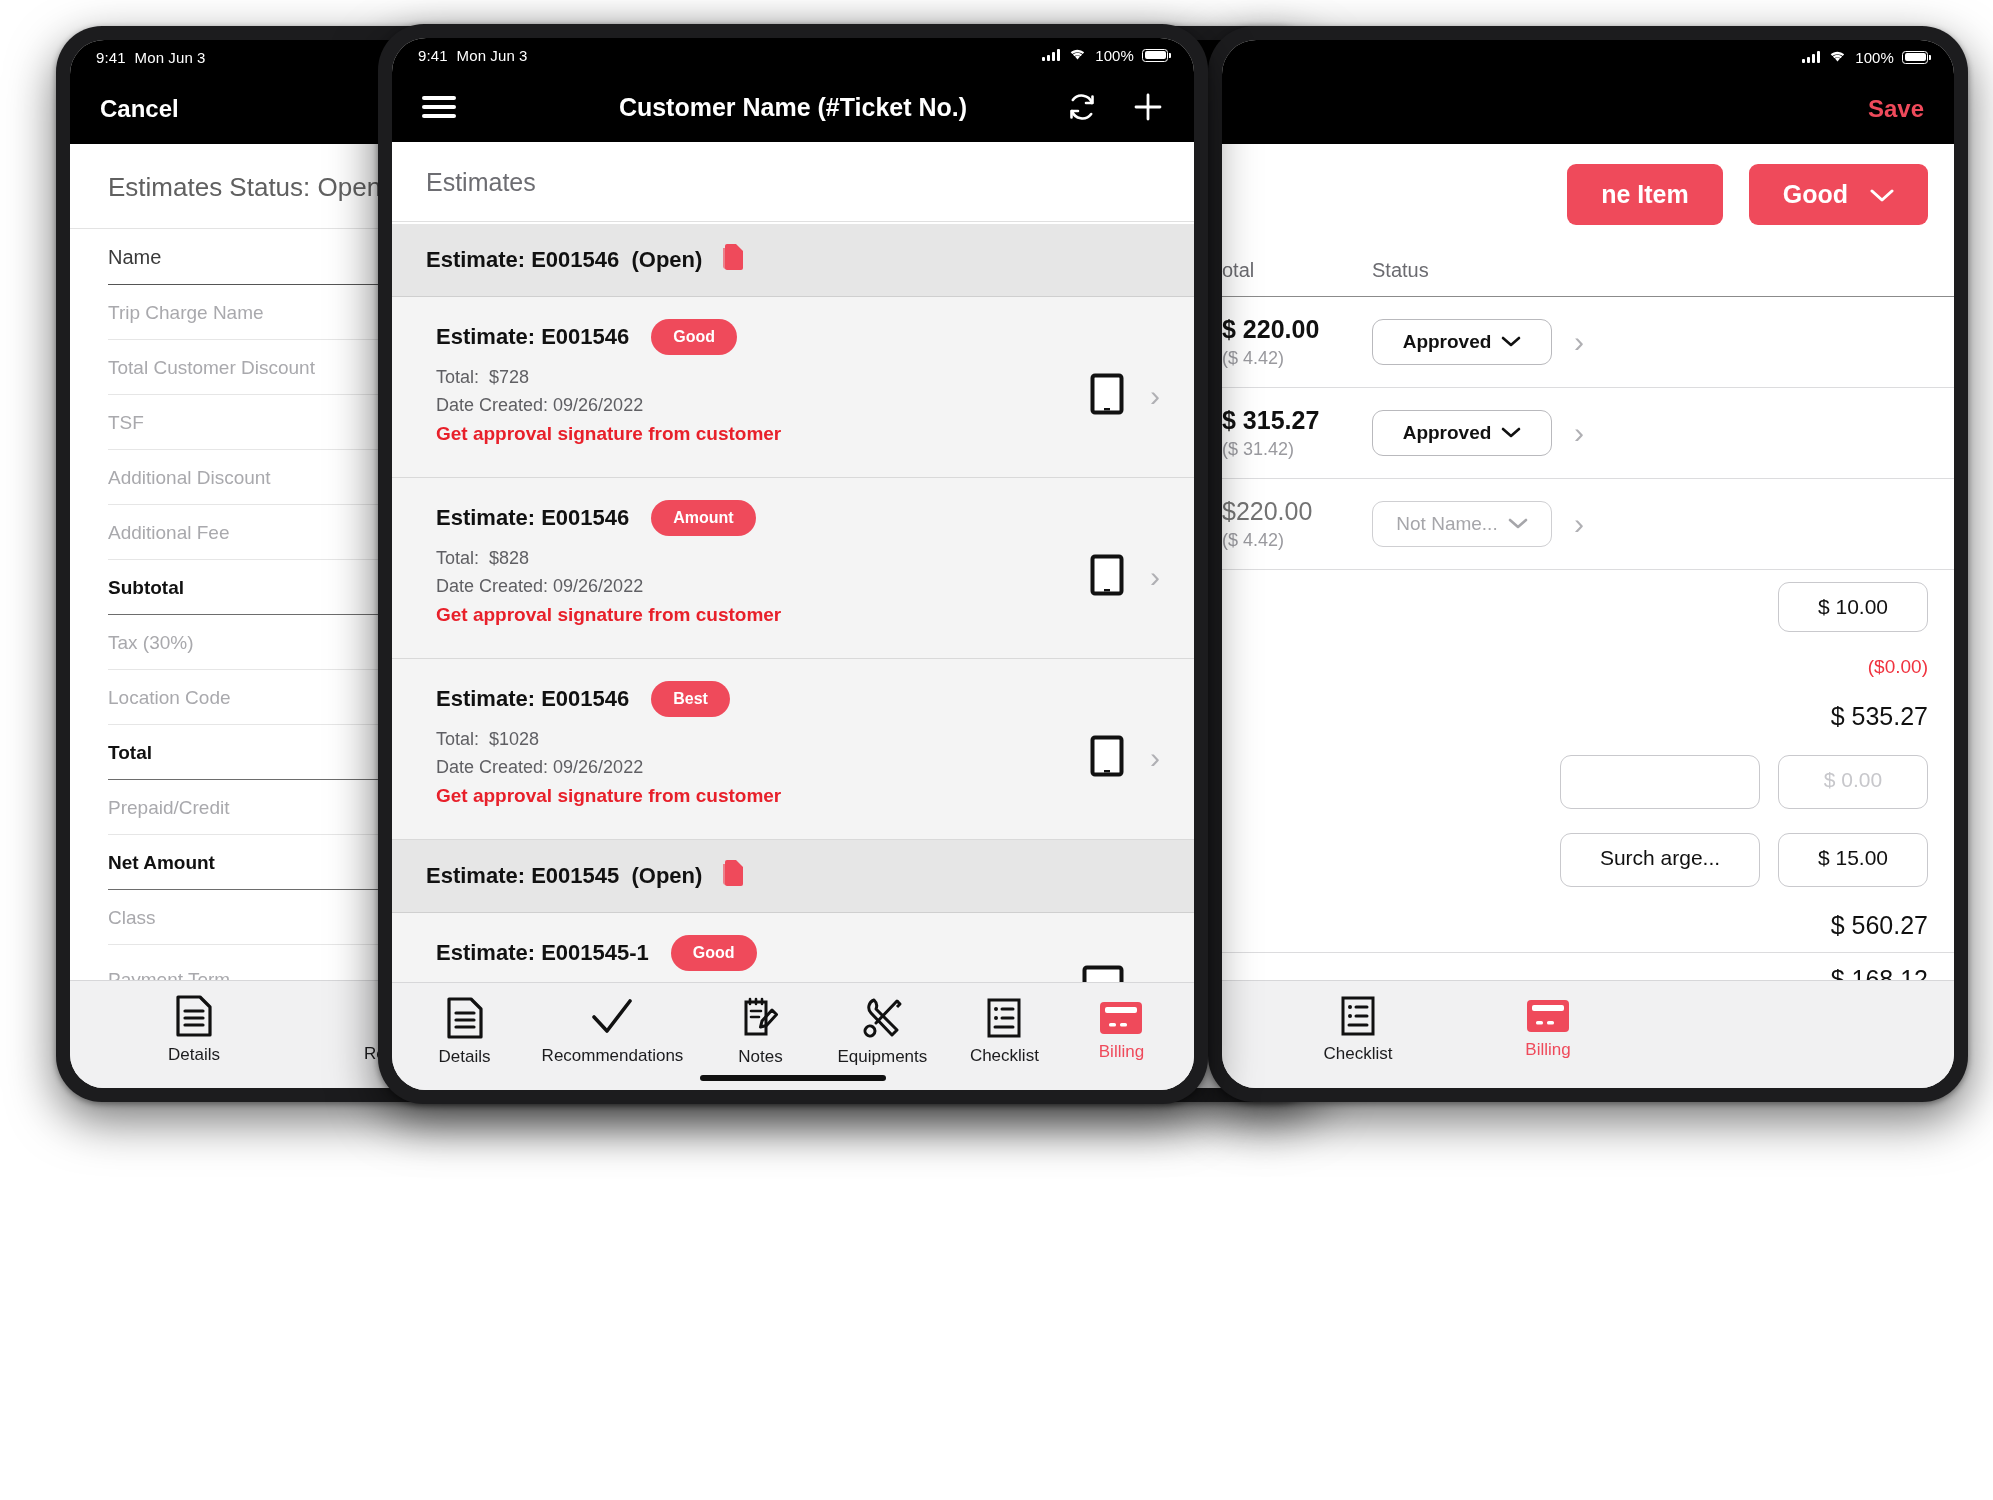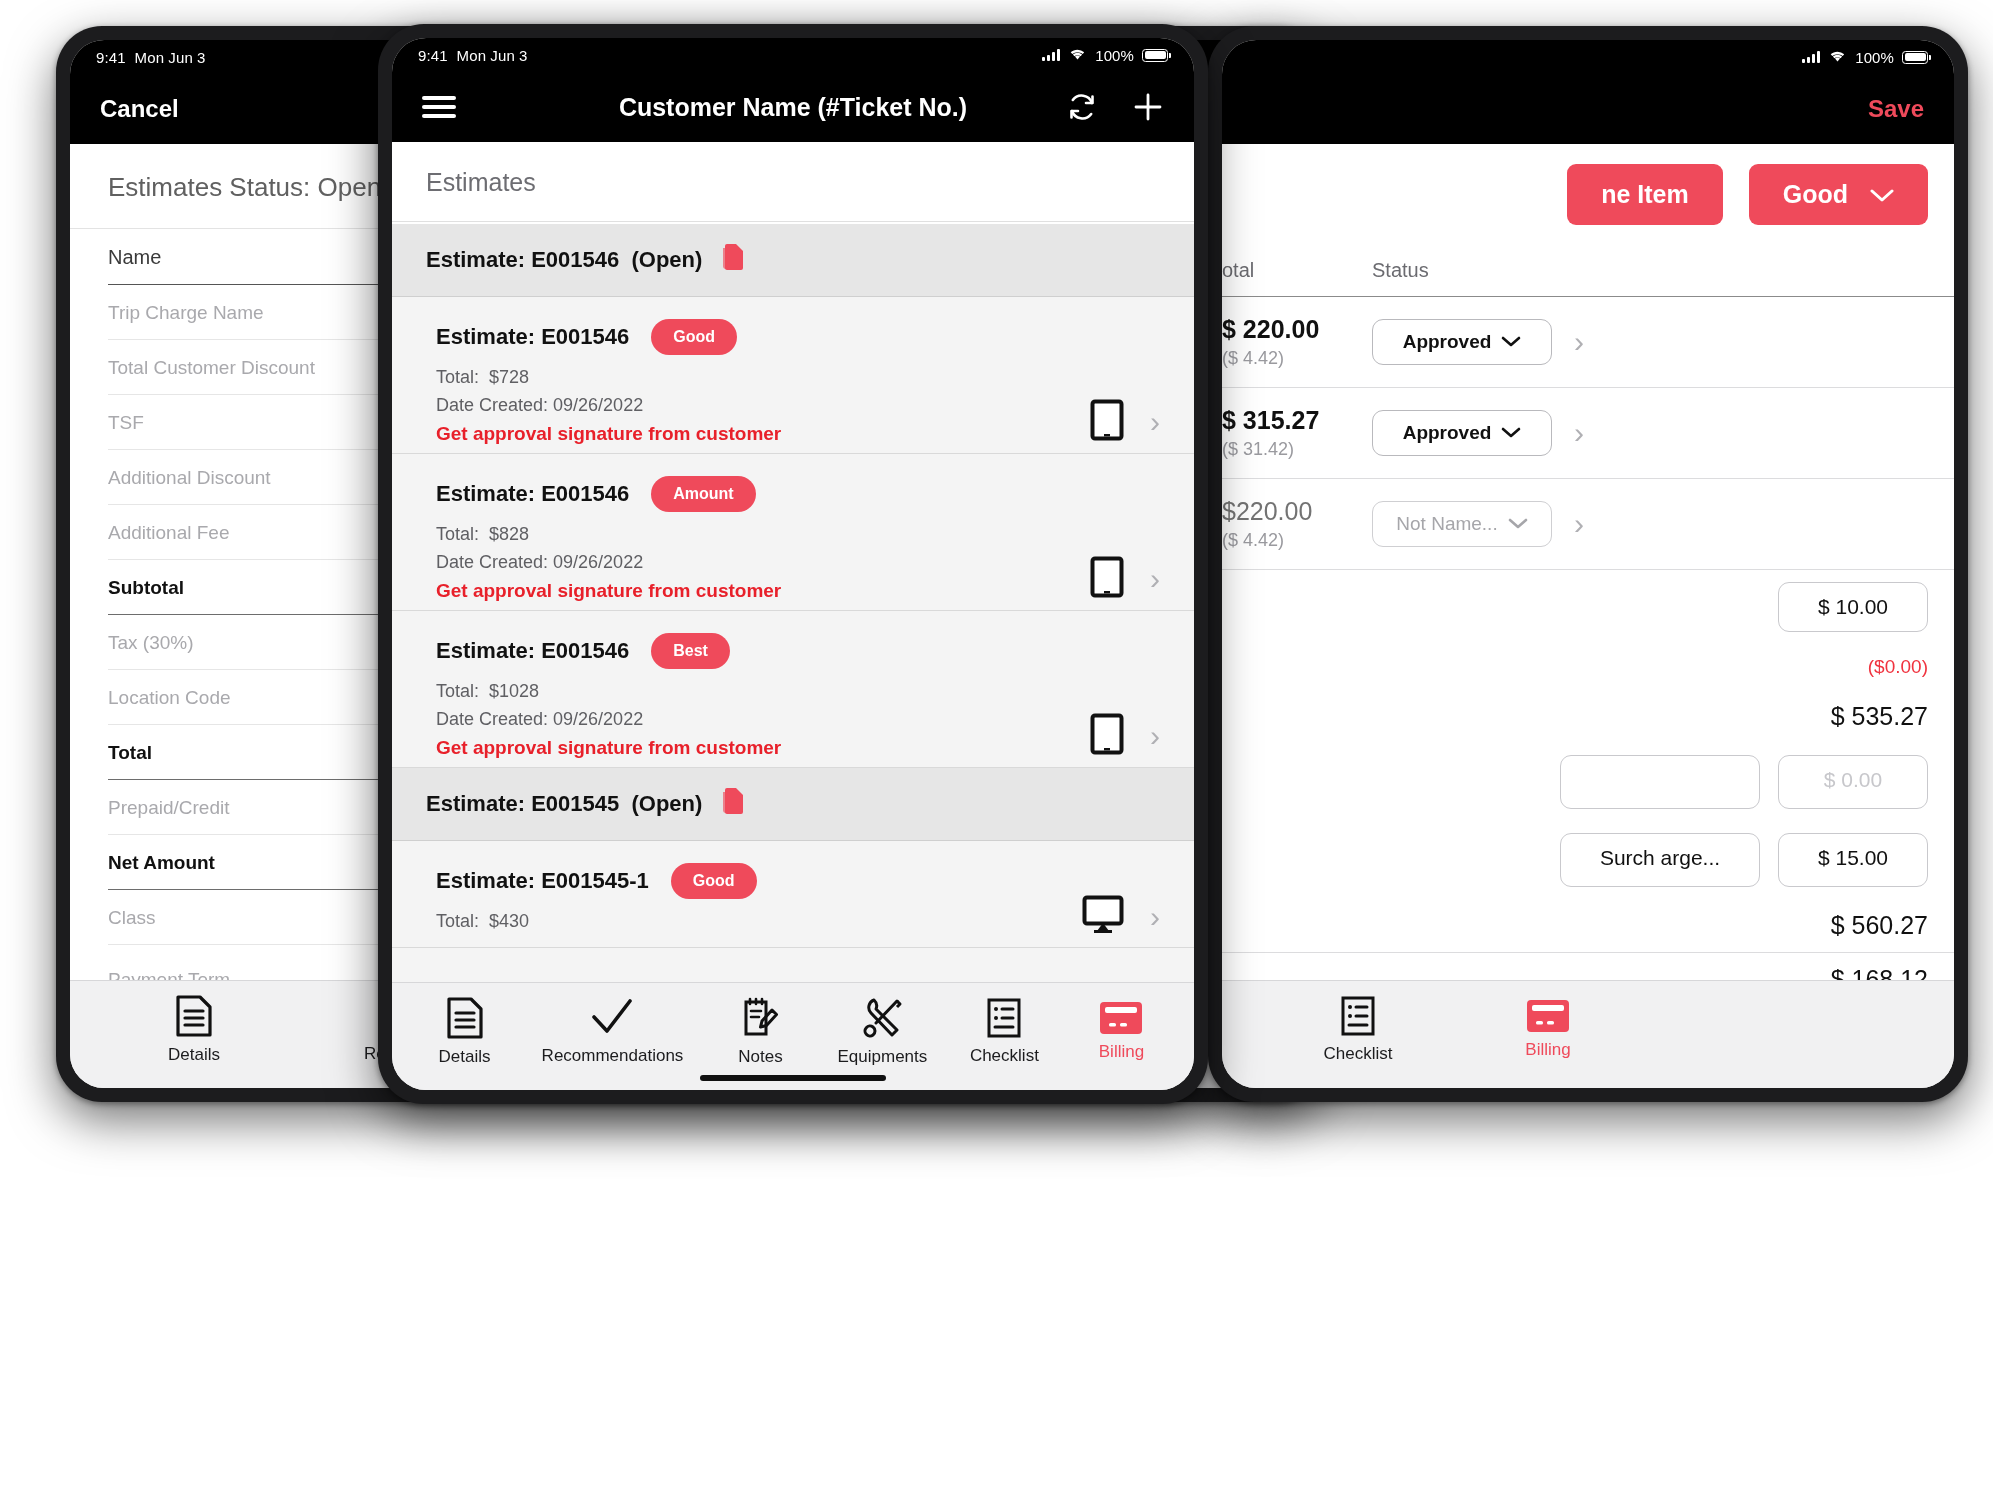--- a/index.html
+++ b/index.html
@@ -111,23 +111,23 @@
     border-bottom: 1px solid #e0e0e0; background:#fff;
   }
   .scrollarea { position:absolute; left:0; right:0; top:0; bottom:108px; overflow:hidden; background:#f4f4f4; }
   .grp-head {
     background:#e6e6e6; padding: 18px 34px;
     display:flex; align-items:center; gap:18px;
     border-bottom:1px solid #cfcfcf;
     font-size:22px; font-weight:700; color:#111;
   }
   .est-row {
-    background:#f4f4f4; padding: 22px 34px 8px 44px;
+    background:#f4f4f4; padding: 22px 34px 32px 44px;
     border-bottom:1px solid #d9d9d9;
-    display:flex; align-items:flex-end;
+    display:flex; align-items:center;
   }
   .est-main { flex:1; }
   .est-title-line { display:flex; align-items:center; gap:22px; margin-bottom: 12px; }
   .est-title { font-size:22px; font-weight:700; color:#111; }
   .pill {
     background:#ef4a5b; color:#fff; border-radius:999px;
     padding: 9px 22px; font-size:16px; font-weight:600; display:inline-block;
   }
   .est-meta { font-size:18px; color:#5f5f63; margin-bottom: 7px; }
   .est-warn { font-size:19px; font-weight:700; color:#e8202a; margin-top:7px; }

